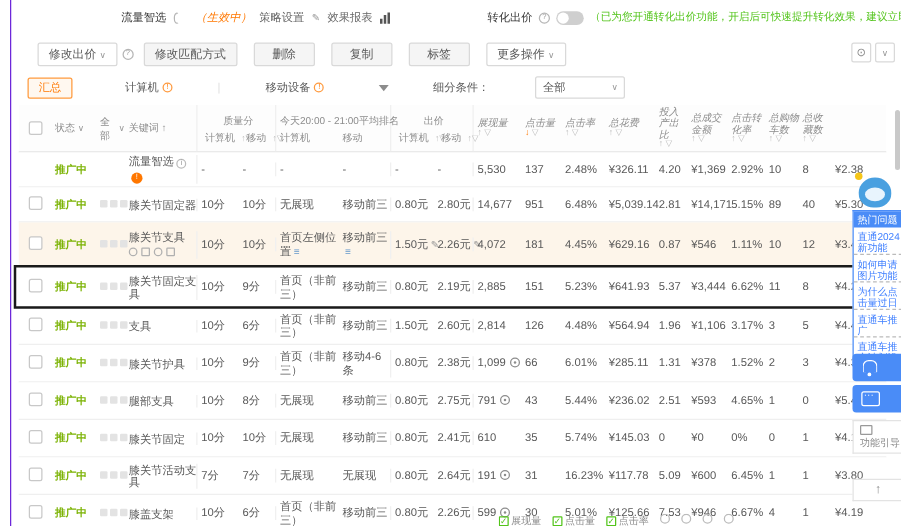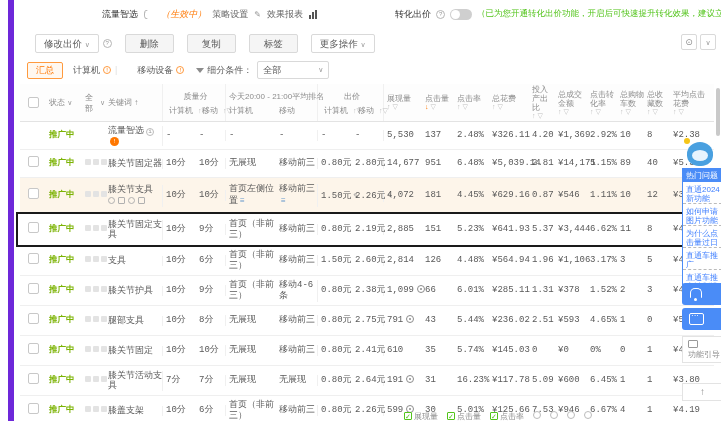--- a/index.html
+++ b/index.html
@@ -1,19 +1,19 @@
 <!DOCTYPE html>
 <html><head>
 <meta charset="utf-8">
 <style>
   * { margin:0; padding:0; box-sizing:border-box; }
   html,body { width:721px; height:421px; overflow:hidden; background:#fff;
     font-family:"Liberation Sans","DejaVu Sans",sans-serif; }
   .page { position:relative; width:721px; height:421px; background:#fff; overflow:hidden; }
-  .content { position:absolute; left:8px; top:0; right:0; bottom:0; border-left:6px solid #6d28d9; padding-left:17px; }
+  .content { position:absolute; left:8px; top:0; right:0; bottom:0; border-left:1px solid #6d28d9; padding-left:17px; }
 
   
   .topbar { position:absolute; left:88px; top:6px; right:4px; height:16px; display:flex; align-items:center; gap:6px; font-size:9px; color:#333; white-space:nowrap; }
   .qicon { display:inline-block; width:9px; height:9px; border:1px solid #b5b5b5; border-radius:50%; color:#9a9a9a; font-size:6px; line-height:7px; text-align:center; font-style:normal; }
   .toggle { display:inline-block; width:22px; height:11px; border-radius:6px; position:relative; }
   .toggle.on { background:#ff7700; }
   .toggle.off { background:#cfcfcf; }
   .toggle i { position:absolute; top:1px; width:9px; height:9px; background:#fff; border-radius:50%; }
   .toggle.on i { right:1px; } .toggle.off i { left:1px; }
   .t-orange { color:#ff7700;font-style:italic; }
@@ -28,43 +28,43 @@
   .toolbar { position:absolute; left:13px; top:33px; right:4px; height:20px; display:flex; align-items:center; font-size:9.5px; }
   .btn { height:19px; line-height:17px; padding:0 8px; border:1px solid #d9d9d9; border-radius:2px; background:#f5f5f5; color:#595959; text-align:center; cursor:pointer; white-space:nowrap; }
   .btn.primary { background:#ff7624; border-color:#ff7624; color:#fff; margin-right:4px; }
   .btn.white { background:#fff; }
   .caret { color:#999; font-size:7px; }
   .gap-s { margin-left:8px; } .gap-l { margin-left:13px; }
   .tr-buttons { position:absolute; right:5px; top:34px; display:flex; gap:3px; }
   .sq-btn { width:16px; height:16px; border:1px solid #d9d9d9; border-radius:2px; background:#fff; color:#8c8c8c; font-size:9px; line-height:14px; text-align:center; cursor:pointer; }
 
   
-  .filterbar { position:absolute; left:13px; top:60px; right:40px; height:20px; display:flex; align-items:center; font-size:9px; color:#595959; }
+  .filterbar { position:absolute; left:13px; top:60px; right:40px; height:20px; display:flex; align-items:center; font-size:9px; color:#595959;gap:32px; }
   .sum-tab { border:1px solid #ff9a3e; color:#ff7700; border-radius:2px; padding:1px 8px; background:#fff8f0; cursor:pointer; }
   .dev-tab { margin-left:10px; display:inline-flex; align-items:center; gap:3px; cursor:pointer; }
   .obadge { display:inline-block; width:8px; height:8px; border:1px solid #ff9a3e; border-radius:50%; color:#ff7700; font-size:6px; line-height:6px; text-align:center; font-style:normal; }
   .vsep { color:#e0e0e0; margin:0 4px; }
   .funnel { width:0; height:0; border-left:4px solid transparent; border-right:4px solid transparent; border-top:5px solid #8c8c8c; display:inline-block; margin:0 3px 0 12px; }
   .fil-select { margin-left:5px; width:72px; height:18px; border:1px solid #d9d9d9; border-radius:2px; background:#fff; display:inline-flex; align-items:center; justify-content:space-between; padding:0 5px; cursor:pointer; }
 
   
   .gridcols { display:grid; grid-template-columns:26px 36px 23px 58px 33px 30px 50px 42px 34px 32px 38px 32px 35px 40px 26px 32px 30px 27px 26px 42px; }
   .table { position:absolute; left:6px; top:84px; width:694px; }
   .thead { border-bottom:1px solid #e3e3e3; background:#fdfdfd; height:38px; font-size:8px; color:#8c8c8c; }
   .thead .hc { display:flex; align-items:center; padding-left:3px; }
   .hgroup { display:flex; flex-direction:column; justify-content:center; }
   .hgroup .glabel { color:#8c8c8c; padding-left:3px; height:16px; line-height:16px; white-space:nowrap;text-align:center; }
   .hgroup .gsub { display:flex; }
   .hgroup .gsub span { padding-left:3px; white-space:nowrap; }
   .metric-h { display:flex; flex-direction:column; justify-content:center; padding-left:3px; }
-  .metric-h .ml { line-height:9px; white-space:normal; }
+  .metric-h .ml { line-height:9px; white-space:normal;font-style:italic; }
   .sorts { color:#bfbfbf; font-size:7px; line-height:8px; }
   .sorts .dn { color:#ff7700; }
   .cb { display:inline-block; width:11px; height:11px; border:1px solid #c8c8c8; border-radius:2px; background:#fff; cursor:pointer; }
-  .trow { border-bottom:1px solid #efefef; font-size:9px; color:#595959; align-items:center; background:#fff;font-family:Liberation Mono, monospace; }
+  .trow { border-bottom:1px solid #efefef; font-size:9px; color:#595959; align-items:center; background:#fff; }
   .trow .c { padding-left:3px; white-space:nowrap; overflow:visible; line-height:11px; }
   .trow .chk { padding-left:8px; }
   .trow .st { color:#7cb305; font-weight:bold; font-size:8.5px; }
   .trow .ic i { display:inline-block; width:6px; height:6px; background:#e3e3e3; margin-right:2px; border-radius:1px; }
   .trow .kw { white-space:normal; line-height:10px; }
   .trow .wrapcell { white-space:normal; }
   .row-hl { background:#fdf5ea; }
   .qi2 { display:inline-block; width:8px; height:8px; border:1px solid #bbb; border-radius:50%; color:#999; font-size:6px; line-height:6px; text-align:center; font-style:normal; margin-left:2px; }
   .warn { display:inline-block; width:9px; height:9px; background:#ff7700; border-radius:50%; color:#fff; font-size:6px; line-height:9px; text-align:center; font-style:normal; margin-left:2px; }
   .kwops { display:block; margin-top:2px; }
@@ -132,38 +132,39 @@
       <span class="toggle off">
             <i></i>
           </span>
       <span class="t-green">（已为您开通转化出价功能，开启后可快速提升转化效果，建议立即开启）</span>
     </span>
   </div>
 
   <div class="toolbar">
     <span class="btn white gap-s"><span>修改出价</span> <span class="caret">∨</span></span>
     <i class="qicon" style="margin-left:4px">?</i>
+    <span class="btn gap-s">修改匹配方式</span>
     <span class="btn gap-l" style="padding:0 14px">删除</span>
     <span class="btn gap-l" style="padding:0 14px">复制</span>
     <span class="btn gap-l" style="padding:0 14px">标签</span>
     <span class="btn white gap-l"><span>更多操作</span> <span class="caret">∨</span></span>
   </div>
   <div class="tr-buttons">
     <span class="sq-btn">⊙</span>
     <span class="sq-btn"><span class="caret">∨</span></span>
   </div>
 
   <div class="filterbar">
     <span class="sum-tab">汇总</span>
     <span class="dev-tab">
           <span>计算机</span>
           <i class="obadge">!</i>
         </span>
     <span class="vsep">|</span>
-    <span class="dev-tab" style="margin-left:16px">
+    <span class="dev-tab" style="margin-left:0">
           <span>移动设备</span>
           <i class="obadge">!</i>
         </span>
     <span class="funnel"></span>
     <span>细分条件：</span>
     <span class="fil-select">
           <span>全部</span>
           <span class="caret">∨</span>
         </span>
   </div>
@@ -226,24 +227,20 @@
             <span class="sorts">↑ ▽</span>
           </span>
       <span class="metric-h">
             <span class="ml">总购物车数</span>
             <span class="sorts">↑ ▽</span>
           </span>
       <span class="metric-h">
             <span class="ml">总收藏数</span>
             <span class="sorts">↑ ▽</span>
           </span>
-      <span class="metric-h">
-            <span class="ml">平均点击花费</span>
-            <span class="sorts">↑ ▽</span>
-          </span>
     </div>
     <div>
           <div class="trow gridcols" style="height: 28px;">
             <span class="c chk"></span>
             <span class="c st">推广中</span>
             <span class="c ic"></span>
             <span class="c kw colline">流量智选<i class="qi2">i</i><i class="warn">!</i></span>
             <span class="c">-</span>
             <span class="c colline">-</span>
             <span class="c wrapcell">-</span>

